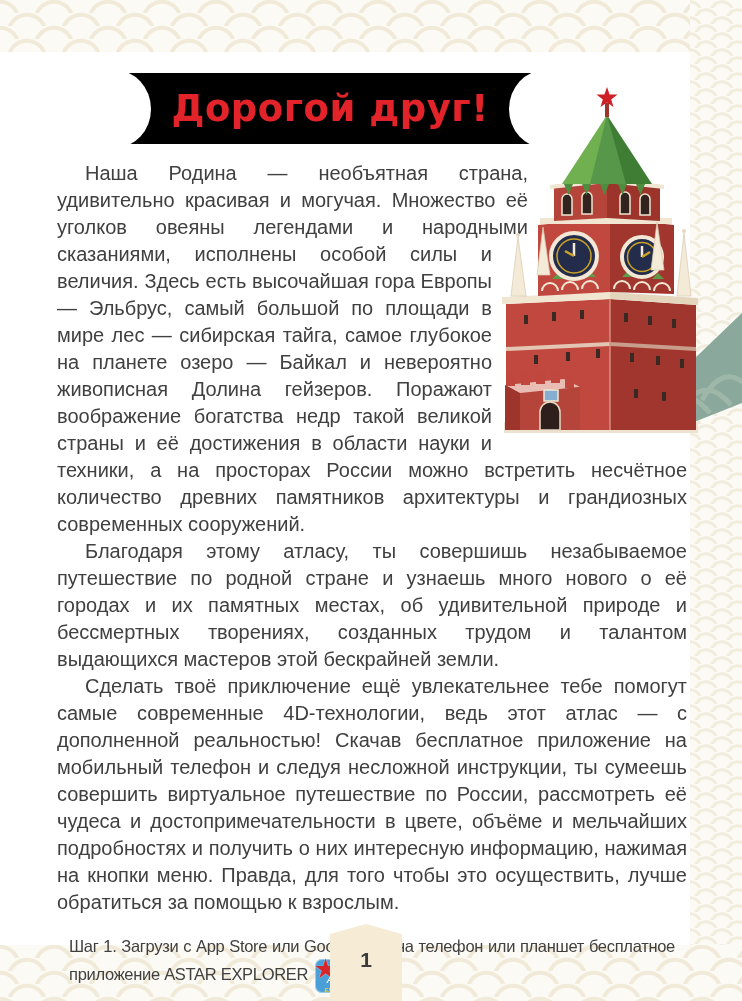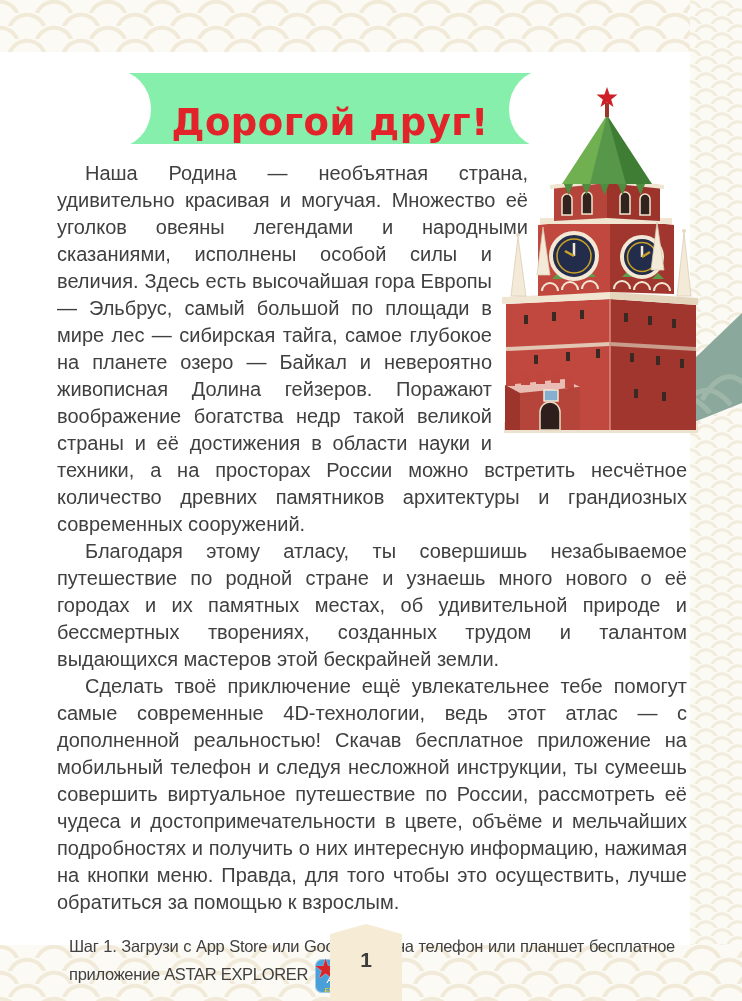--- a/index.html
+++ b/index.html
@@ -26,21 +26,21 @@
     background-color:#fcfaf4;
     background-image:
       radial-gradient(circle at 50% 130%, rgba(0,0,0,0) 9px, #f2ecdc 10px, #f2ecdc 12px, rgba(0,0,0,0) 13px),
       radial-gradient(circle at 50% 130%, rgba(0,0,0,0) 9px, #f2ecdc 10px, #f2ecdc 12px, rgba(0,0,0,0) 13px);
     background-size:32px 16px;
     background-position:0 0,16px 8px;
   }
   
   .banner{
     position:absolute;left:116px;top:73px;width:428px;height:71px;z-index:2;
-    background:#86efac;display:flex;align-items:flex-end;justify-content:center;
+    background:#000000;display:flex;align-items:center;justify-content:center;
   }
   .banner::before,.banner::after{
     content:'';position:absolute;top:50%;transform:translateY(-50%);
     width:72px;height:78px;border-radius:50%;background:#ffffff;
   }
   .banner::before{left:-37px;}
   .banner::after{right:-37px;}
   .banner h1{
     margin:0;font-size:37px;font-weight:bold;letter-spacing:.5px;
     color:#e2242a;font-family:"DejaVu Sans","Liberation Sans",sans-serif;

